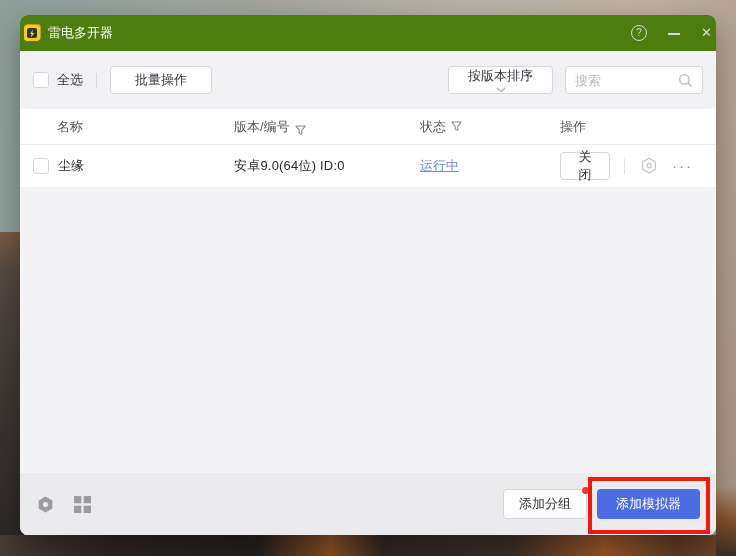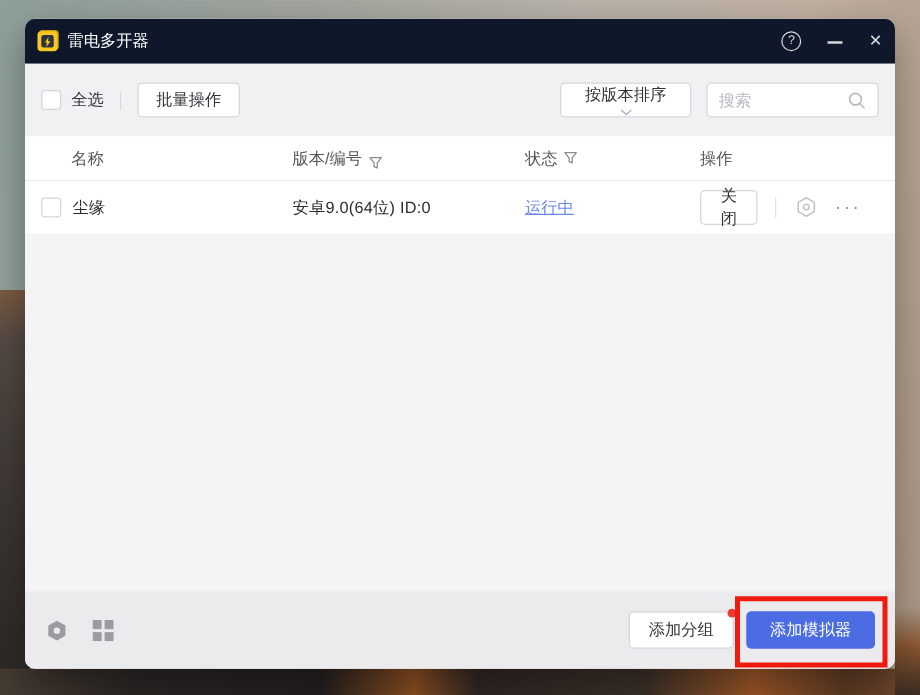--- a/index.html
+++ b/index.html
@@ -15,40 +15,40 @@
   .rock-bottom { position:absolute; left:0; right:0; bottom:0; height:21px;
     background:linear-gradient(90deg,#463c33 0%,#2b2523 15%,#231f1e 35%,#8a4e22 45%,#2e2623 52%,#3a2f28 70%,#9a5526 82%,#5c3a24 92%,#74492c 100%); }
   .rock-right { position:absolute; right:0; bottom:0; width:20px; height:70px;
     background:linear-gradient(180deg,rgba(60,44,30,0) 0%,#8a5630 45%,#3a2c22 100%); }
 
   
   .window { position:absolute; left:20px; top:15px; width:696px; height:520px;
     border-radius:8px; overflow:hidden; display:flex; flex-direction:column;
     background:#f5f5f7; box-shadow:0 10px 30px rgba(0,0,0,.35); }
 
-  .titlebar { height:36px; flex:0 0 36px; background:#0f172a; display:flex; align-items:center; padding:0 10px; }
+  .titlebar { height:36px; flex:0 0 36px; background:#4d7c0f; display:flex; align-items:center; padding:0 4px; }
   .app-icon { width:16px; height:16px; background:#f7c922; border-radius:3px; position:relative; flex:0 0 16px;
     box-shadow:1px -1px 0 0 #c79d14; }
   .app-icon .inner { position:absolute; left:3px; top:3px; width:10px; height:10px; background:#2f3340; border-radius:2px;
     display:flex; align-items:center; justify-content:center; }
   .window-title { color:#ffffff; font-size:13px; margin-left:8px; }
   .titlebar-controls { margin-left:auto; display:flex; align-items:center; gap:21px; }
   .help-btn { width:16px; height:16px; border:1px solid #d8d9db; border-radius:50%;
     color:#d8d9db; font-size:10px; line-height:14px; text-align:center; cursor:pointer; }
   .min-btn { width:12px; height:16px; position:relative; cursor:pointer; }
   .min-btn::after { content:""; position:absolute; left:0; right:0; top:8px; height:2px; background:#d8d9db; }
   .close-btn-tb { color:#d8d9db; font-size:13px; cursor:pointer; line-height:16px; }
 
   
-  .toolbar { height:58px; flex:0 0 58px; background:#f1f1f4; display:flex; align-items:center; padding:0 13px; }
+  .toolbar { height:58px; flex:0 0 58px; background:#f1f1f4; display:flex; align-items:center; padding:0 13px;border-radius:14px; }
   .checkbox { width:16px; height:16px; background:#fff; border:1px solid #d5d5dd; border-radius:3px; cursor:pointer; flex:0 0 16px; }
   .select-all-label { margin-left:8px; font-size:13px; color:#33333a; }
   .vdivider { width:1px; height:15px; background:#d8d8de; margin:0 13px; }
   .btn-light { height:28px; background:#fff; border:1px solid #d5d5dd; border-radius:4px;
-    font-size:13px; color:#33333a; padding:0 14px; display:flex; align-items:center; cursor:pointer;
+    font-size:13px; color:#33333a; padding:0 24px; display:flex; align-items:center; cursor:pointer;
     font-family:inherit; }
   .toolbar-right { margin-left:auto; display:flex; align-items:center; gap:12px; }
   .sort-select { width:105px; height:28px; background:#fff; border:1px solid #d5d5dd; border-radius:4px;
     display:flex; align-items:center; justify-content:space-between; padding:0 10px; font-size:13px; color:#33333a; cursor:pointer;flex-direction:column; }
   .search-box { width:138px; height:28px; background:#fff; border:1px solid #d5d5dd; border-radius:4px;
     display:flex; align-items:center; padding:0 9px; }
   .search-box input { border:none; outline:none; flex:1; min-width:0; font-size:13px; color:#0f172a; background:transparent;
     font-family:inherit; }
   .search-box input::placeholder { color:#b9b9c1; }
 

